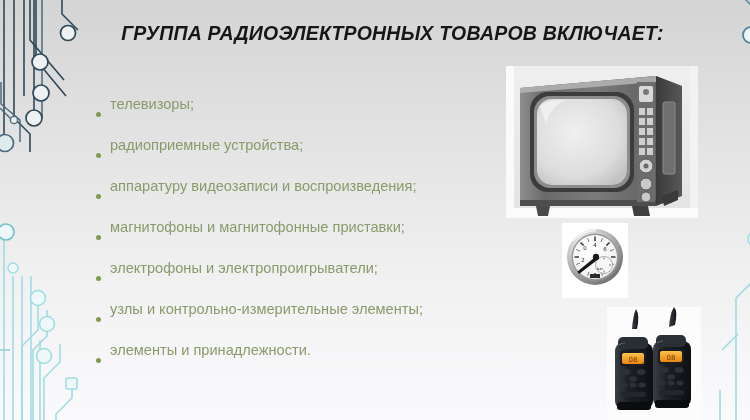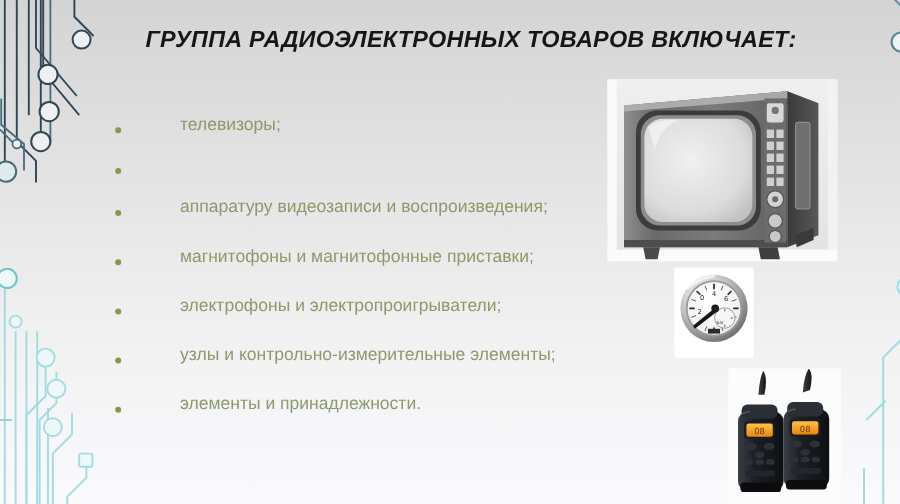--- a/index.html
+++ b/index.html
@@ -49,23 +49,22 @@
   
   #bullets {
     position: absolute;
     left: 96px;
     top: 92px;
     width: 520px;
   }
   .bullet-row {
     position: relative;
     display: flex;
-    align-items: center;
+    align-items: flex-end;
     margin-bottom: 16px;
-    gap: 40px;
   }
   .bullet-dot {
     flex: 0 0 auto;
     width: 5px;
     height: 5px;
     border-radius: 50%;
     background: #7f9b4e;
     margin-top: 7px;
     margin-right: 9px;
   }
@@ -206,20 +205,21 @@
 
   <div id="bullets">
 
     <div class="bullet-row">
       <span class="bullet-dot"></span>
       <span class="bullet-text">телевизоры;</span>
     </div>
 
     <div class="bullet-row">
       <span class="bullet-dot"></span>
+      <span class="bullet-text">радиоприемные устройства;</span>
     </div>
 
     <div class="bullet-row">
       <span class="bullet-dot"></span>
       <span class="bullet-text">аппаратуру видеозаписи и воспроизведения;</span>
     </div>
 
     <div class="bullet-row">
       <span class="bullet-dot"></span>
       <span class="bullet-text">магнитофоны и магнитофонные приставки;</span>

